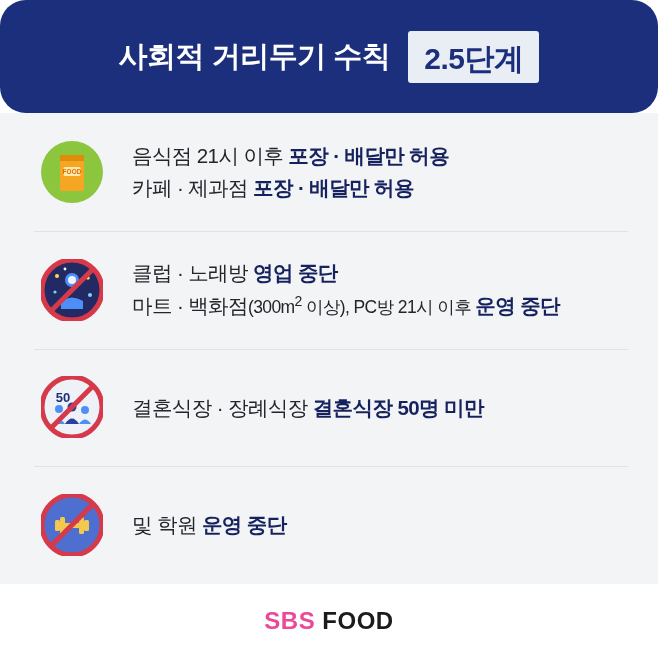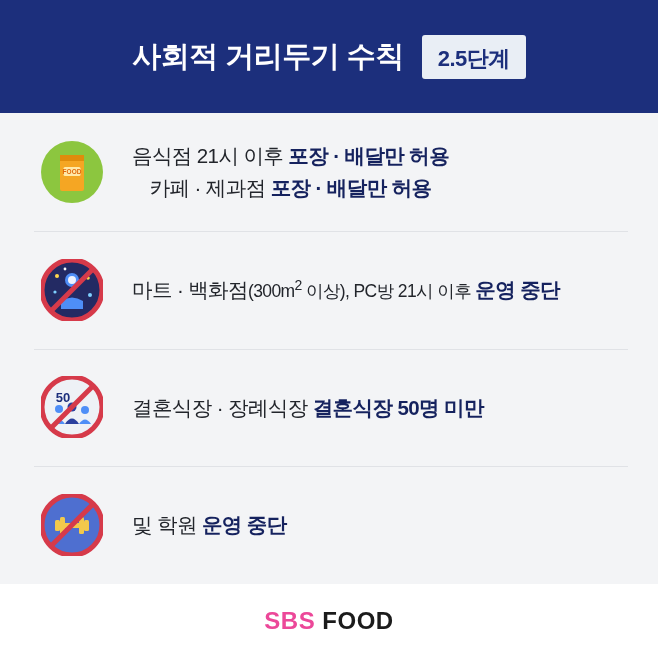--- a/index.html
+++ b/index.html
@@ -17,52 +17,52 @@
   }
 
   
   .header {
     background: #1c2f7c;
     height: 113px;
     display: flex;
     align-items: center;
     justify-content: center;
     gap: 18px;
+    border-radius: 26px;
   }
   .header-title {
     color: #ffffff;
     font-size: 29px;
     font-weight: bold;
     letter-spacing: -0.5px;
     line-height: 1;
   }
   .header-badge {
     background: #e9eef5;
     color: #1c2f7c;
-    font-size: 22px;
+    font-size: 30px;
     font-weight: bold;
     padding: 13px 16px 9px 16px;
     border-radius: 3px;
     line-height: 1;
     letter-spacing: -0.5px;
   }
 
   
   .body {
     flex: 1;
     background: #f3f4f6;
     padding: 0 0 0 0;
     display: flex;
     flex-direction: column;
   }
   .rows {
     flex: 1;
     display: flex;
     flex-direction: column;
-    text-align: center;
   }
   .row {
     flex: 1;
     display: flex;
     align-items: center;
     padding: 0 30px 0 34px;
     position: relative;
   }
   .row + .row::before {
     content: "";
@@ -157,20 +157,21 @@
             <path d="M20 42 q11 -7 22 0 v8 h-22 z" fill="#4e8ef7"></path>
             <circle cx="16" cy="17" r="2" fill="#ffd84d"></circle>
             <circle cx="47" cy="19" r="1.8" fill="#ffd84d"></circle>
             <circle cx="14" cy="33" r="1.6" fill="#7fd0ff"></circle>
             <circle cx="49" cy="36" r="2" fill="#7fd0ff"></circle>
             <circle cx="24" cy="10" r="1.4" fill="#ffffff"></circle>
             <line x1="10" y1="52" x2="52" y2="10" stroke="#d63a4a" stroke-width="5"></line>
           </svg>
         </div>
         <div class="texts">
+          <div class="line">클럽 · 노래방 <b>영업 중단</b></div>
           <div class="line">마트 · 백화점<span class="small">(300m<span class="sup">2</span> 이상), PC방 21시 이후 </span><b>운영 중단</b></div>
         </div>
       </div>
 
       <div class="row">
         <div class="icon-wrap">
           <svg class="ico" width="62" height="62" viewBox="0 0 62 62">
             <circle cx="31" cy="31" r="30" fill="#eef1f6"></circle>
             <circle cx="31" cy="31" r="30" fill="none" stroke="#d63a4a" stroke-width="5"></circle>
             <text x="22" y="26" font-family="Liberation Sans, sans-serif" font-size="13" font-weight="bold" fill="#1c2f7c" text-anchor="middle">50</text>

